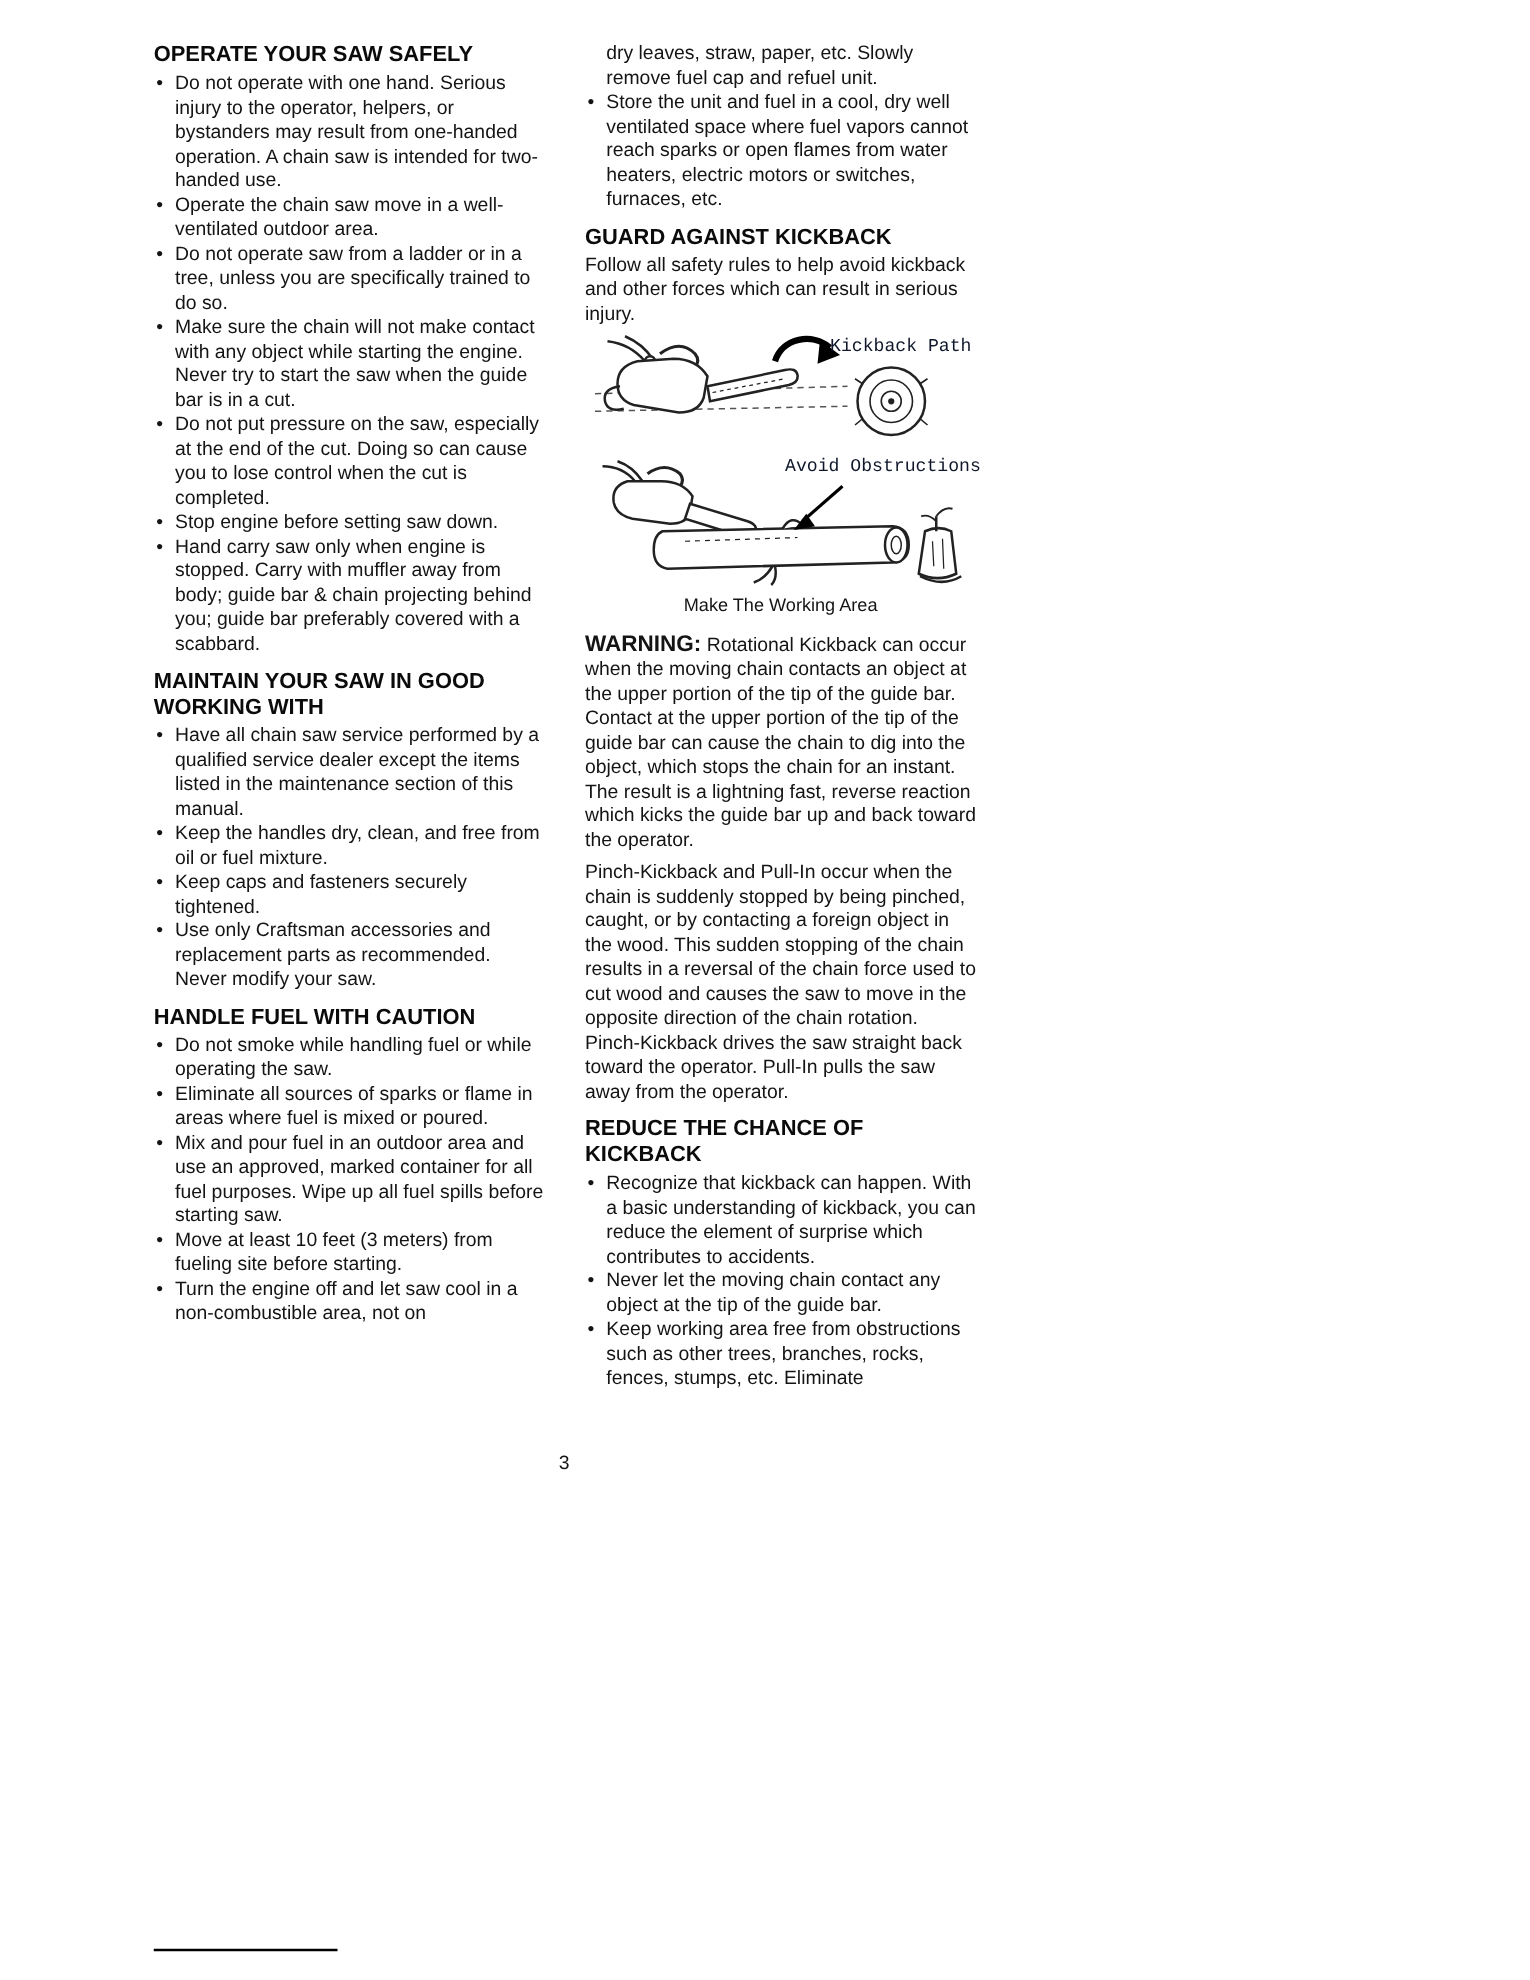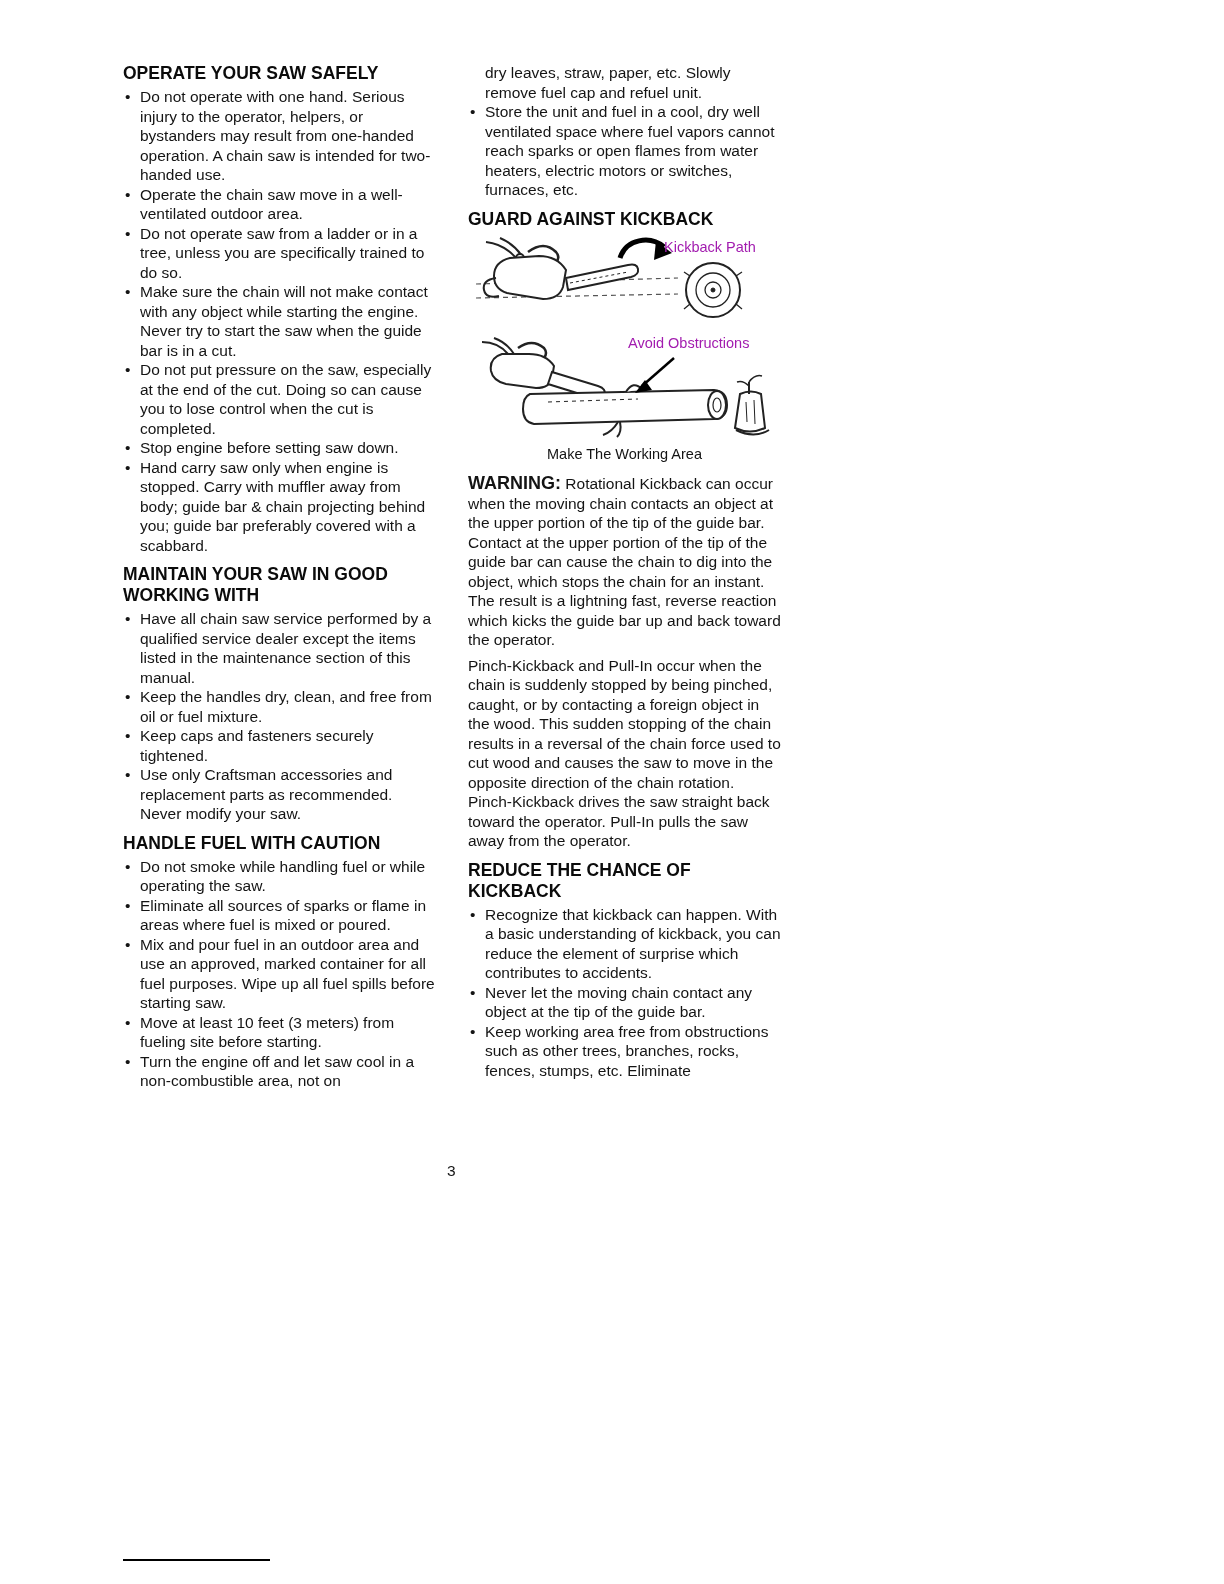--- a/index.html
+++ b/index.html
@@ -7,38 +7,38 @@
   body {
     width:1224px; height:1584px;
     font-family:"Liberation Sans", sans-serif;
     color:#141414;
     position:relative;
     overflow:hidden;
   }
   .page { position:relative; width:1224px; height:1584px; background:#ffffff; }
   .content {
     position:absolute; left:123px; top:33px; width:658px;
-    display:flex; gap:32px;margin-top:30px;
+    display:flex; gap:32px;
   }
   .col { width:313px; font-size:15.5px; line-height:19.5px; }
   h2.sec {
     font-size:17.5px; line-height:21px; font-weight:bold;
     margin:9px 0 3px 0; color:#0b0b0b;
   }
   .col section:first-child h2.sec { margin-top:0; }
   ul.bullets { list-style:none; margin:0 0 1px 0; }
   ul.bullets li { position:relative; padding-left:17px; }
   ul.bullets li::before { content:"•"; position:absolute; left:2px; top:0; }
   p.cont { padding-left:17px; }
   p.body { margin:0 0 4px 0; }
   p.warning { margin:2px 0 6px 0; }
   .warning-lead { font-weight:bold; font-size:18px; }
   .figure { position:relative; width:100%; margin:4px 0 0 0; }
   .figure svg { display:block; }
-  .fig-label { position:absolute; font-size:14.5px; color:#a21caf; white-space:nowrap; }
+  .fig-label { position:absolute; font-size:14.5px; color:#0f172a; white-space:nowrap;font-family:Liberation Mono, monospace; }
   .fig-label.kickback { left:196px; top:4px; }
   .fig-label.avoid { left:160px; top:2px; }
   .caption { text-align:center; font-size:14.5px; margin:5px 0 10px 0; }
   .page-number { position:absolute; left:447px; top:1162px; font-size:15.5px; }
   .footer-rule { position:absolute; left:123px; top:1559px; width:147px; height:2px; background:#000; }
 </style>
 </head>
 <body>
 
 <div class="page">
@@ -84,20 +84,21 @@
 
     <div class="col">
 
       <p class="cont">dry leaves, straw, paper, etc. Slowly remove fuel cap and refuel unit.</p>
       <ul class="bullets">
         <li>Store the unit and fuel in a cool, dry well ventilated space where fuel vapors cannot reach sparks or open flames from water heaters, electric motors or switches, furnaces, etc.</li>
       </ul>
 
       <section>
         <h2 class="sec">GUARD AGAINST KICKBACK</h2>
+        <p class="body">Follow all safety rules to help avoid kickback and other forces which can result in serious injury.</p>
 
         <div class="figure">
           <span class="fig-label kickback">Kickback Path</span>
           <svg width="313" height="94" viewBox="0 0 313 94">
 
             <g stroke="#555" stroke-width="1.2" stroke-dasharray="5 4" fill="none">
               <line x1="8" y1="50" x2="210" y2="44"></line>
               <line x1="8" y1="64" x2="210" y2="60"></line>
             </g>
 

